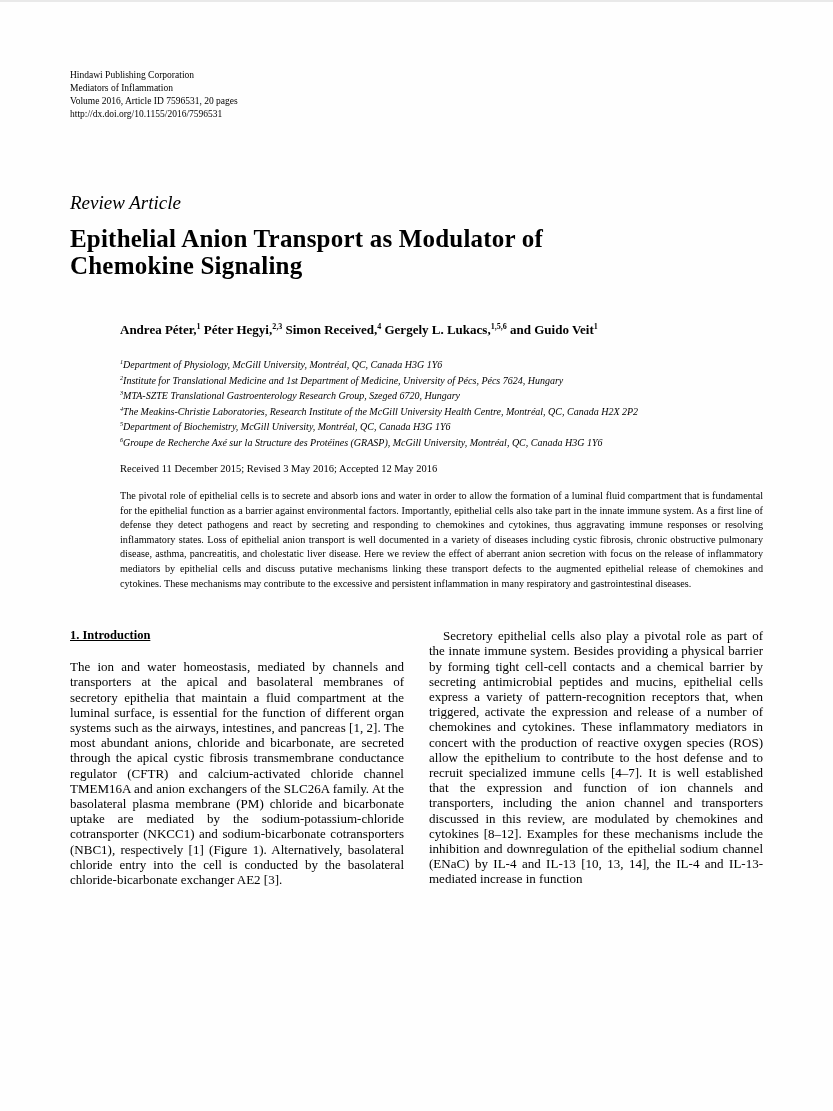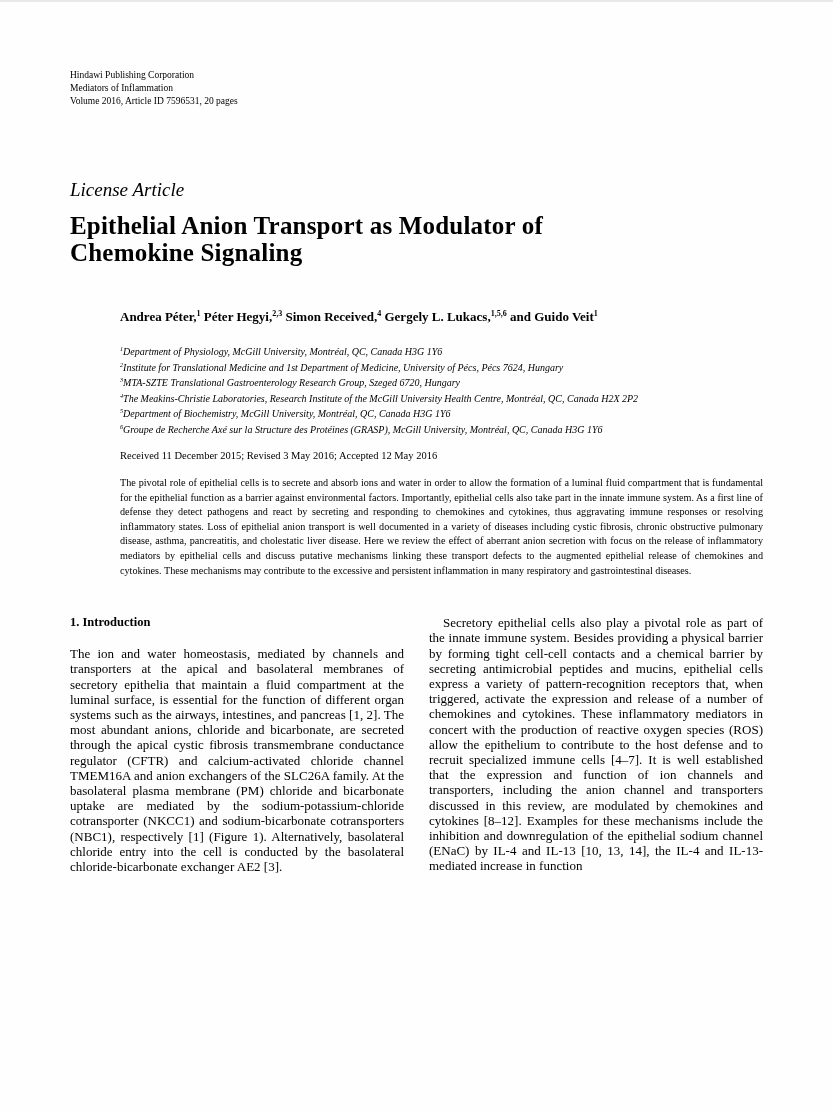--- a/index.html
+++ b/index.html
@@ -98,20 +98,21 @@
   }
   .col {
     flex: 1 1 0;
     min-width: 0;
   }
   .section-heading {
     margin: 0;
     font-size: 12.5px;
     font-weight: bold;
     line-height: 14px;
+    text-decoration: underline;
   }
   .body-text {
     margin: 17px 0 0 0;
     font-size: 13px;
     line-height: 15.2px;
     text-align: justify;
     hyphens: auto;
     -webkit-hyphens: auto;
   }
   .col .body-text.no-heading {
@@ -124,23 +125,24 @@
 </head>
 <body>
 
 <div class="page">
   <div class="content">
 
     <div class="pub-header">
       <div>Hindawi Publishing Corporation</div>
       <div>Mediators of Inflammation</div>
       <div>Volume 2016, Article ID 7596531, 20 pages</div>
+      <a href="#">http://dx.doi.org/10.1155/2016/7596531</a>
     </div>
 
-    <div class="article-type">License Article</div>
+    <div class="article-type">Review Article</div>
 
     <h1 class="title"><span>Epithelial Anion Transport as Modulator of</span><br><span>Chemokine Signaling</span></h1>
 
     <div class="indent-block">
 
       <p class="authors"><span>Andrea Péter,</span><sup>1</sup><span> Péter Hegyi,</span><sup>2,3</sup><span> Simon Received,</span><sup>4</sup><span> Gergely L. Lukacs,</span><sup>1,5,6</sup><span> and Guido Veit</span><sup>1</sup></p>
 
       <div class="affiliations">
         <div><sup>1</sup><span>Department of Physiology, McGill University, Montréal, QC, Canada H3G 1Y6</span></div>
         <div><sup>2</sup><span>Institute for Translational Medicine and 1st Department of Medicine, University of Pécs, Pécs 7624, Hungary</span></div>

